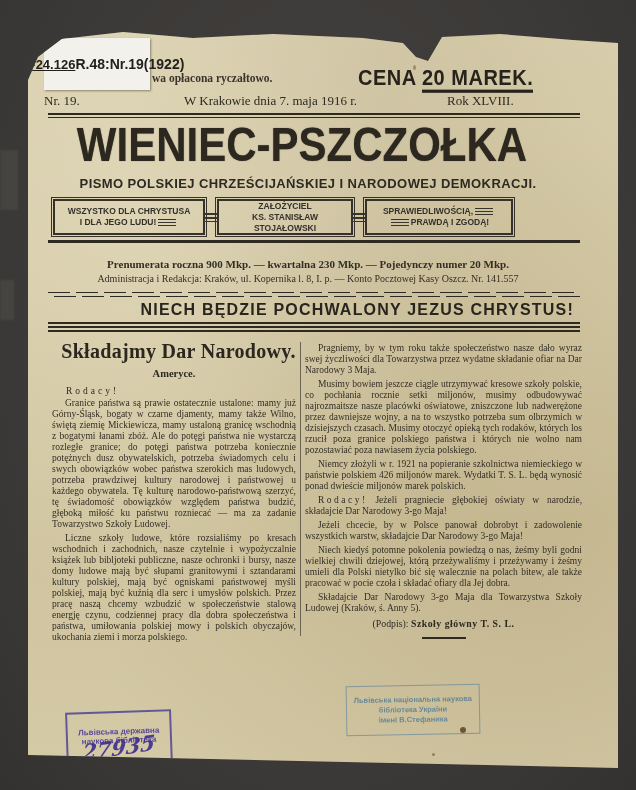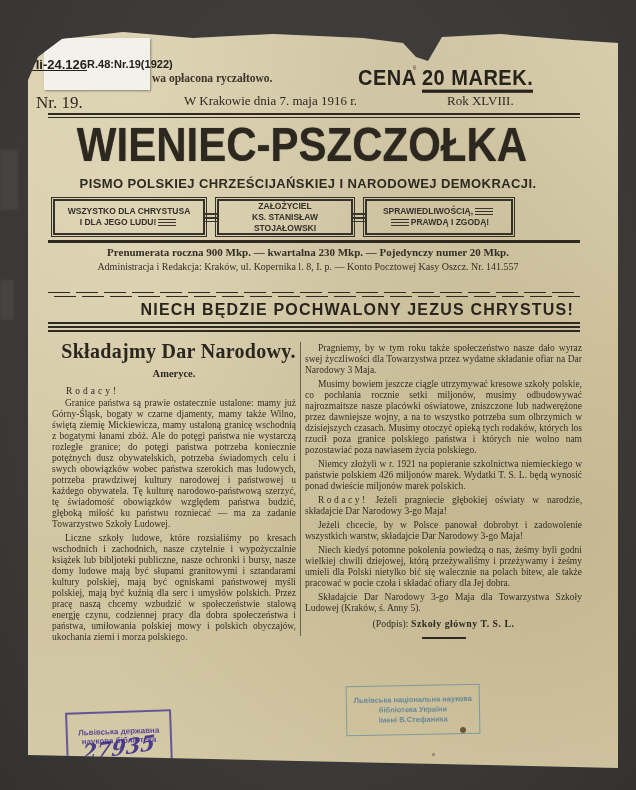--- a/index.html
+++ b/index.html
@@ -18,27 +18,27 @@
       590px 18px,590px 743px,0px 730px);
     color:#2e2a22;}
   .abs{position:absolute;}
   .speck{position:absolute;border-radius:50%;background:#6b5635;}
 
   .shelf-label{position:absolute;left:16px;top:13px;width:106px;height:52px;
     background:#f3f1ec;box-shadow:1px 1px 2px rgba(40,35,20,.45);
     display:flex;flex-direction:row;justify-content:center;align-items:center;
     font-family:"Liberation Sans",sans-serif;font-weight:bold;color:#23211e;}
   .shelf-l1{font-size:13px;text-decoration:underline;}
-  .shelf-l2{font-size:11px;}
+  .shelf-l2{font-size:14px;}
 
   .postal-note{left:124px;top:47px;font-size:11.5px;font-weight:bold;color:#3a342a;}
   .price{left:330px;top:42px;font-family:"Liberation Sans",sans-serif;font-weight:bold;
     font-size:20px;letter-spacing:.5px;color:#27231c;transform:scaleY(1.06);white-space:nowrap;}
   .price-underlined{border-bottom:3px solid #27231c;padding-bottom:0px;}
-  .issue-no{left:8px;top:68px;font-size:17px;}
+  .issue-no{left:16px;top:68px;font-size:13px;}
   .dateline{left:156px;top:68px;font-size:13px;}
   .year-label{left:419px;top:68px;font-size:13px;}
   .rule-double{left:20px;top:88px;width:532px;height:2px;
     border-top:2px solid #2e2a22;border-bottom:1px solid #2e2a22;}
 
   .masthead-title{left:14px;top:92px;width:520px;text-align:center;
     font-family:"Liberation Sans",sans-serif;font-weight:bold;font-size:42px;
     color:#2c2820;transform:scaleY(1.16);transform-origin:top;letter-spacing:0px;
     text-shadow:0 0 1px rgba(44,40,32,.6);white-space:nowrap;}
   .masthead-subtitle{left:14px;top:151px;width:532px;text-align:center;
@@ -51,21 +51,21 @@
     display:flex;flex-direction:column;justify-content:center;align-items:center;
     font-family:"Liberation Sans",sans-serif;font-weight:bold;font-size:8.5px;
     line-height:11px;text-align:center;color:#34302a;padding:1px 3px;box-sizing:border-box;}
   .mb1{width:152px;} .mb2{width:136px;} .mb3{width:148px;}
   .deco{display:inline-block;width:18px;height:7px;vertical-align:middle;margin:0 2px;
     background:repeating-linear-gradient(to bottom,#3a352c 0 1px,transparent 1px 3px);}
   .conn{align-self:center;width:12px;height:9px;
     background:repeating-linear-gradient(to bottom,#3a352c 0 2px,transparent 2px 4px);}
 
   .rule-thick{left:20px;top:215px;width:532px;height:3px;background:#2e2a22;}
-  .imprint{left:14px;top:221px;width:532px;text-align:center;font-size:10px;
+  .imprint{left:14px;top:233px;width:532px;text-align:center;font-size:10px;
     line-height:13.5px;color:#332e25;}
   .imprint-strong{font-size:11px;font-weight:bold;}
   .rule-dashes{left:20px;top:267px;width:532px;height:5px;
     background:
      repeating-linear-gradient(to right,#2e2a22 0 22px,transparent 22px 28px) 0 0/100% 1px no-repeat,
      repeating-linear-gradient(to right,#2e2a22 0 22px,transparent 22px 28px) 6px 4px/100% 1px no-repeat;}
   .banner{left:14px;top:276px;width:532px;text-align:right;
     font-family:"Liberation Sans",sans-serif;font-weight:bold;font-size:16px;
     letter-spacing:1.2px;color:#29251e;white-space:nowrap;}
   .rule-stack{left:20px;top:297px;width:532px;height:10px;

